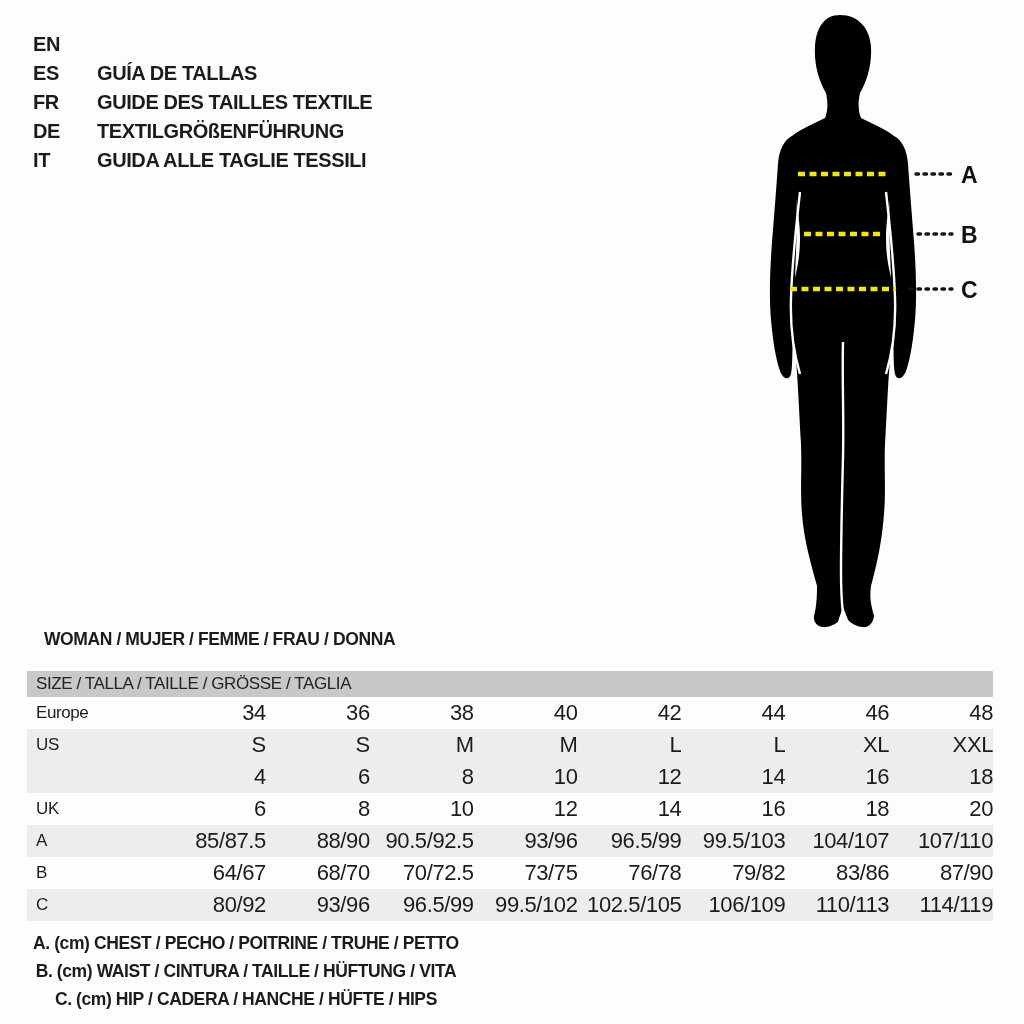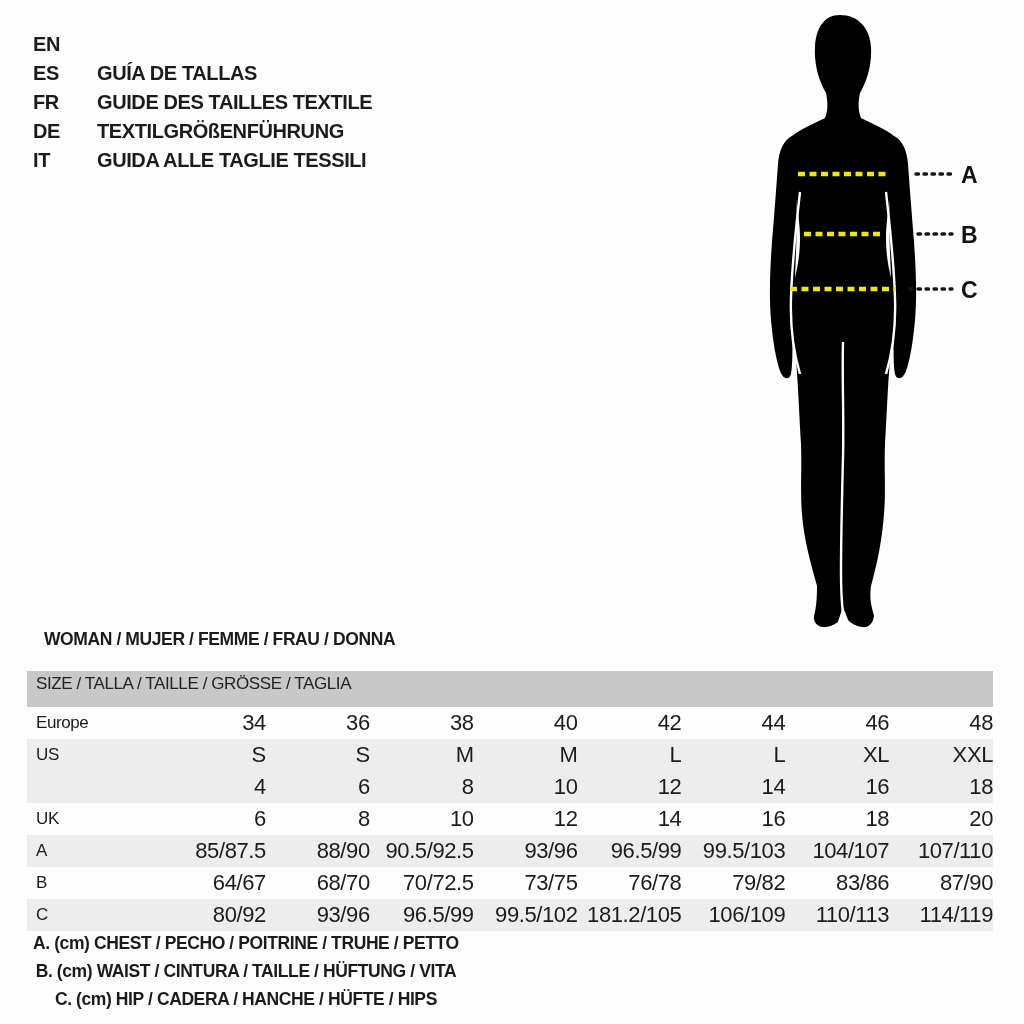--- a/index.html
+++ b/index.html
@@ -29,21 +29,21 @@
   
   .figure-svg{left:740px;top:2px;}
   .marker-text{font-family:"Liberation Sans",sans-serif;font-size:23px;font-weight:600;fill:#111;}
 
   
   .section-title{left:44px;top:629px;font-size:17.5px;font-weight:600;white-space:nowrap;}
 
   
   .size-table{left:27px;top:671px;width:966px;}
   .table-header{
-    height:36px;line-height:26px;background:var(--table-header-bg);
+    height:26px;line-height:26px;background:var(--table-header-bg);
     padding-left:9px;font-size:17px;font-weight:500;color:#222;white-space:nowrap;
   }
   .t-row{
     display:grid;grid-template-columns:135px repeat(8,1fr);
     height:32px;align-items:center;
   }
   .t-row.stripe{background:var(--table-stripe-bg);}
   .row-label{padding-left:9px;font-size:17px;font-weight:500;text-align:left;}
   .t-cell{font-size:22px;font-weight:500;text-align:right;white-space:nowrap;}
 
@@ -185,21 +185,21 @@
         <span class="t-cell">79/82</span>
         <span class="t-cell">83/86</span>
         <span class="t-cell">87/90</span>
       </div>
       <div class="t-row stripe">
         <span class="row-label">C</span>
         <span class="t-cell">80/92</span>
         <span class="t-cell">93/96</span>
         <span class="t-cell">96.5/99</span>
         <span class="t-cell">99.5/102</span>
-        <span class="t-cell">181.2/105</span>
+        <span class="t-cell">102.5/105</span>
         <span class="t-cell">106/109</span>
         <span class="t-cell">110/113</span>
         <span class="t-cell">114/119</span>
       </div>
     </div>
 </div>
 
 <div class="abs legend-block">
     <div class="legend-line">A. (cm) CHEST / PECHO / POITRINE / TRUHE / PETTO</div>
     <div class="legend-line">B. (cm) WAIST / CINTURA / TAILLE / HÜFTUNG / VITA</div>

